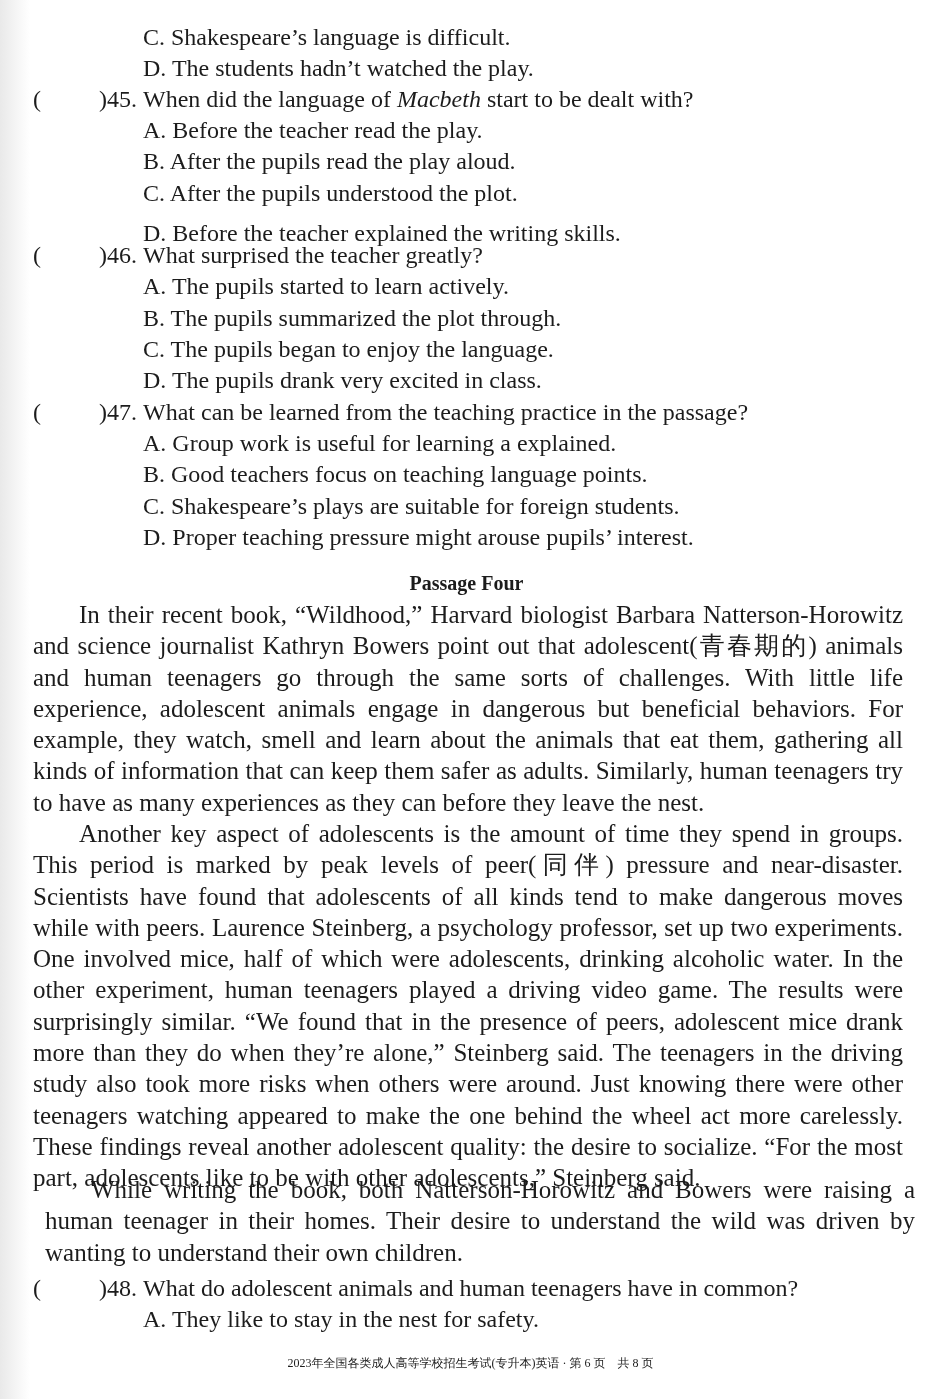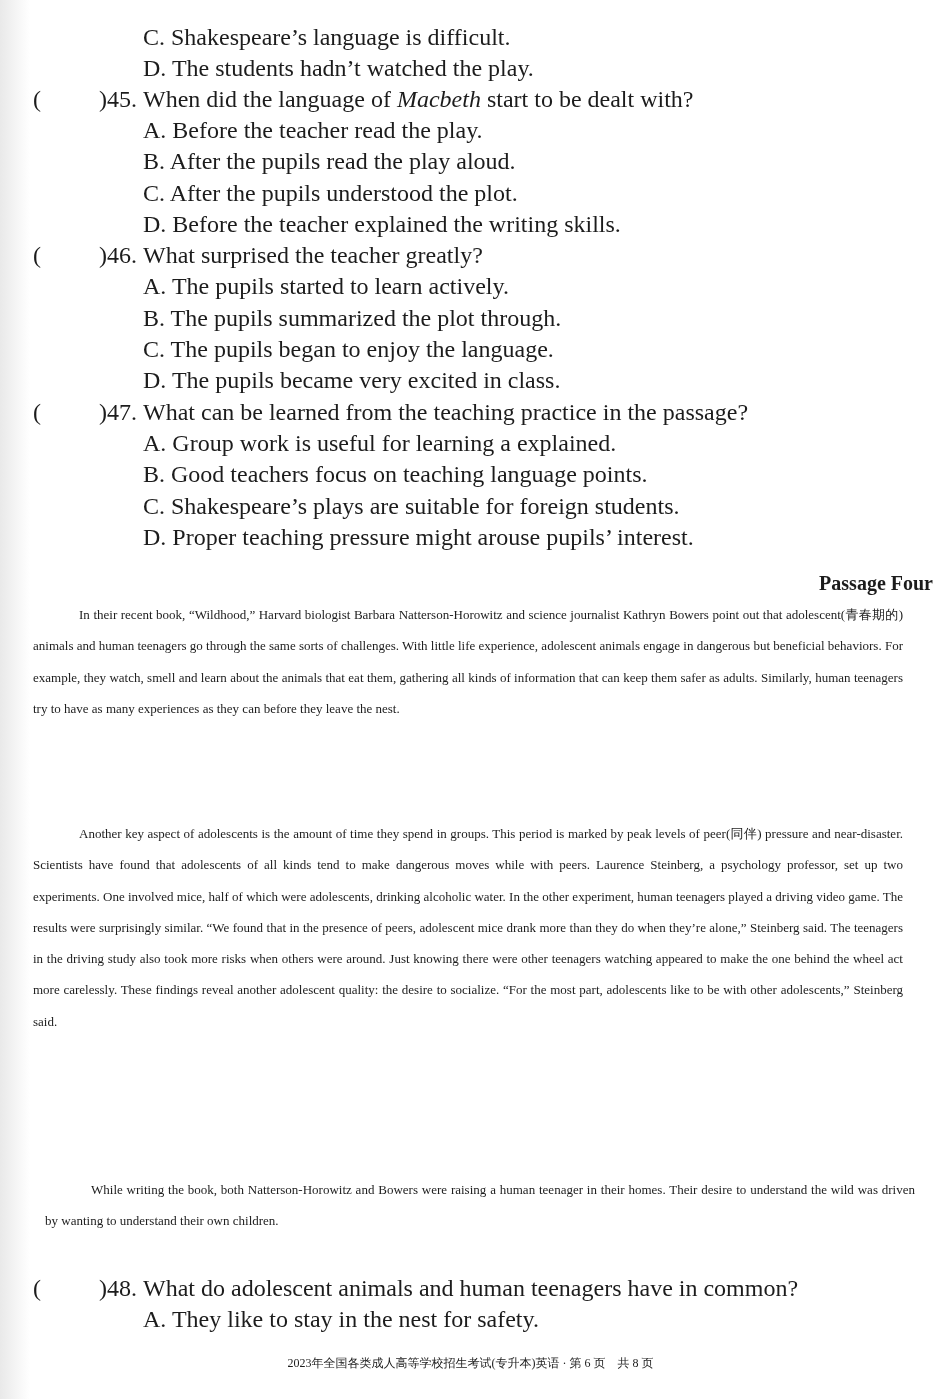--- a/index.html
+++ b/index.html
@@ -18,26 +18,26 @@
   .line {
     position: absolute; font-size: 24px; line-height: 24px;
     white-space: nowrap;
   }
   .opt { left: 143px; }
   .qrow { left: 33px; }
   .qrow .paren-l { position: absolute; left: 0; }
   .qrow .qnum { position: absolute; left: 58px; margin-left: 8px; }
   .qrow .qtext { position: absolute; left: 110px; }
   .title {
-    position: absolute; left: 0; width: 933px; text-align: right;
+    position: absolute; left: 0; width: 933px; text-align: center;
     font-weight: bold; font-size: 20px; top: 572px;
   }
   .para {
     position: absolute; left: 33px; width: 870px;
-    font-size: 13px; line-height: 31.3px;
+    font-size: 25px; line-height: 31.3px;
     text-align: justify; text-indent: 46px;
   }
   .u { text-decoration-color: #555; text-underline-offset: 4px; }
   .footer {
     position: absolute; left: 4px; width: 933px; text-align: center;
     top: 1351px; font-size: 12px; line-height: 24px;
   }
 </style>
 </head>
 <body>
@@ -56,31 +56,31 @@
   </div>
 
   <div class="line qrow" style="top:87px">
     <span class="paren-l">(</span>
     <span class="qnum">)45.</span>
     <span class="qtext"><span>When did the language of </span><i>Macbeth</i><span> start to be dealt with?</span></span>
   </div>
   <div class="line opt" style="top:118px"><span>A.</span> <span>Before the teacher read the play.</span></div>
   <div class="line opt" style="top:149px"><span>B.</span> <span>After the pupils read the play aloud.</span></div>
   <div class="line opt" style="top:181px"><span>C.</span> <span>After the pupils understood the plot.</span></div>
-  <div class="line opt" style="top:212px"><span>D.</span> <span>Before the teacher explained the writing skills.</span></div>
+  <div class="line opt" style="top:221px"><span>D.</span> <span>Before the teacher explained the writing skills.</span></div>
 
   <div class="line qrow" style="top:243px">
     <span class="paren-l">(</span>
     <span class="qnum">)46.</span>
     <span class="qtext">What surprised the teacher greatly?</span>
   </div>
   <div class="line opt" style="top:274px"><span>A.</span> <span>The pupils started to learn actively.</span></div>
   <div class="line opt" style="top:306px"><span>B.</span> <span>The pupils summarized the plot through.</span></div>
   <div class="line opt" style="top:337px"><span>C.</span> <span>The pupils began to enjoy the language.</span></div>
-  <div class="line opt" style="top:368px"><span>D.</span> <span>The pupils became very excited in class.</span></div>
+  <div class="line opt" style="top:368px"><span>D.</span> <span>The pupils drank very excited in class.</span></div>
 
   <div class="line qrow" style="top:400px">
     <span class="paren-l">(</span>
     <span class="qnum">)47.</span>
     <span class="qtext">What can be learned from the teaching practice in the passage?</span>
   </div>
   <div class="line opt" style="top:431px"><span>A.</span> <span>Group work is useful for learning a explained.</span></div>
   <div class="line opt" style="top:462px"><span>B.</span> <span>Good teachers focus on teaching language points.</span></div>
   <div class="line opt" style="top:494px"><span>C.</span> <span>Shakespeare’s plays are suitable for foreign students.</span></div>
   <div class="line opt" style="top:525px"><span>D.</span> <span>Proper teaching pressure might arouse pupils’ interest.</span></div>

